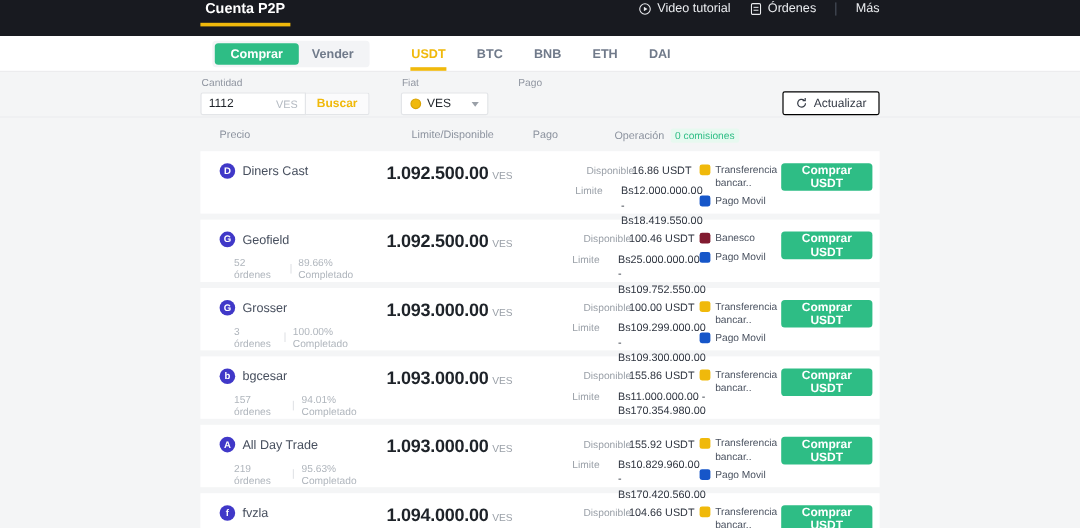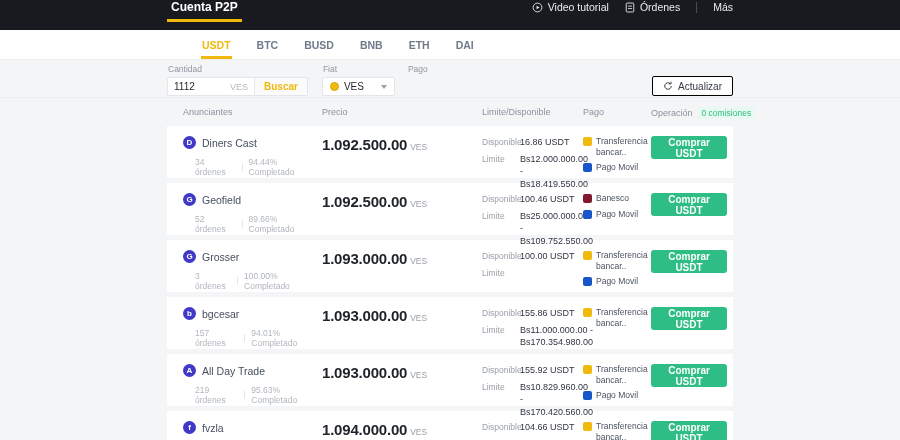--- a/index.html
+++ b/index.html
@@ -43,21 +43,21 @@
     position:relative; display:flex; align-items:center; height:29px;
     padding:0 13px; font-size:10.5px; font-weight:bold; color:#707a8a; cursor:pointer;
   }
   .asset-tab.selected { color:#f0b90b; }
   .asset-tab.selected::after {
     content:""; position:absolute; left:22%; width:56%; bottom:0; height:3px; background:#f0b90b;
   }
 
   
   .filterband { height:38px; border-bottom:1px solid #ebedef; }
-  .filterband .inner { height:38px; display:flex; align-items:flex-start; padding-top:4px; }
+  .filterband .inner { height:38px; display:flex; align-items:flex-start; padding-top:4px;gap:12px; }
   .f-group { display:flex; flex-direction:column; }
   .f-label { font-size:8.5px; color:#9096a1; margin-bottom:3px; padding-left:1px; }
   .f-control { display:flex; height:19px; }
   .amt-box {
     display:flex; align-items:center; width:88px; background:#fff;
     border:1px solid #e3e5e8; border-radius:2px 0 0 2px; padding:0 6px;
   }
   .amt-input {
     border:none; outline:none; width:46px; font-size:10px; color:#1e2329;
     font-family:inherit; padding:0; background:transparent;
@@ -109,21 +109,21 @@
     display:flex; align-items:center; justify-content:center; flex-shrink:0;
   }
   .adv-name { font-size:10.5px; color:#474f5e; cursor:pointer; }
   .adv-sub { display:flex; align-items:center; margin-top:8px; margin-left:12px;
              font-size:8.5px; color:#b0b6bd; }
   .sub-sep { width:1px; height:8px; background:#e3e5e8; margin:0 6px; }
 
   .price-val { font-size:15px; font-weight:bold; color:#1e2329; letter-spacing:-0.2px; }
   .price-cur { font-size:8.5px; color:#9aa0a8; margin-left:3px; }
 
-  .lim-line { display:flex; margin-bottom:4px; }
+  .lim-line { display:flex; margin-bottom:4px;justify-content:center; }
   .lim-label { width:38px; flex-shrink:0; font-size:8.5px; color:#9aa0a8; padding-top:1px; }
   .lim-val  { font-size:9px; color:#2f3540; line-height:1.4; }
 
   .pay-item { display:flex; gap:4px; margin-bottom:5px; align-items:flex-start; }
   .pay-sq { width:9px; height:9px; border-radius:2px; margin-top:1px; flex-shrink:0; }
   .pay-label { font-size:8.5px; color:#4a5260; line-height:1.25; width:52px; }
 
   .buy-btn {
     width:76px; height:23px; background:#2ebd85; color:#fff; border:none;
     border-radius:3px; font-size:10px; font-weight:bold; font-family:inherit; cursor:pointer;
@@ -159,24 +159,27 @@
       <div class="tb-divider"></div>
       <div class="tb-link">
         <span>Más</span>
       </div>
     </div>
   </div>
 </header>
 
 <nav class="tabrow">
   <div class="inner">
+    <div class="bs-group">
+      <button class="btn-comprar">Comprar</button>
+      <button class="btn-vender">Vender</button>
+    </div>
     <div class="asset-tabs">
       <div class="asset-tab selected">USDT</div>
       <div class="asset-tab">BTC</div>
-      <div class="asset-tab">BUSD</div>
       <div class="asset-tab">BNB</div>
       <div class="asset-tab">ETH</div>
       <div class="asset-tab">DAI</div>
     </div>
   </div>
 </nav>
 
 <section class="filterband">
   <div class="inner">
     <div class="f-group">
@@ -210,41 +213,35 @@
         </svg>
       </span>
       <span>Actualizar</span>
     </button>
   </div>
 </section>
 
 <section class="tablearea">
   <div class="inner">
     <div class="thead">
-      <div class="c-adv th">Anunciantes</div>
       <div class="c-price th">Precio</div>
       <div class="c-lim th">Limite/Disponible</div>
       <div class="c-pay th">Pago</div>
       <div class="c-op th op-head">
         <span>Operación</span>
         <span class="fee-badge">0 comisiones</span>
       </div>
     </div>
     <div id="offer-list">
   <div class="row-card">
     <div class="c-adv">
       <div class="adv-top">
         <span class="avatar">D</span>
         <span class="adv-name">Diners Cast</span>
       </div>
-      <div class="adv-sub">
-        <span>34 órdenes</span>
-        <span class="sub-sep"></span>
-        <span>94.44% Completado</span>
-      </div>
     </div>
     <div class="c-price">
       <span class="price-val">1.092.500.00</span><span class="price-cur">VES</span>
     </div>
     <div class="c-lim">
       <div class="lim-line">
         <span class="lim-label">Disponible</span>
         <span class="lim-val">16.86 USDT</span>
       </div>
       <div class="lim-line">
@@ -322,20 +319,21 @@
     <div class="c-price">
       <span class="price-val">1.093.000.00</span><span class="price-cur">VES</span>
     </div>
     <div class="c-lim">
       <div class="lim-line">
         <span class="lim-label">Disponible</span>
         <span class="lim-val">100.00 USDT</span>
       </div>
       <div class="lim-line">
         <span class="lim-label">Limite</span>
+        <span class="lim-val"><span>Bs109.299.000.00</span> -<br><span>Bs109.300.000.00</span></span>
       </div>
     </div>
     <div class="c-pay">
             <div class="pay-item">
               <span class="pay-sq" style="background: rgb(240, 185, 11);"></span>
               <span class="pay-label">Transferencia bancar..</span>
             </div>
             <div class="pay-item">
               <span class="pay-sq" style="background: rgb(22, 86, 201);"></span>
               <span class="pay-label">Pago Movil</span>

